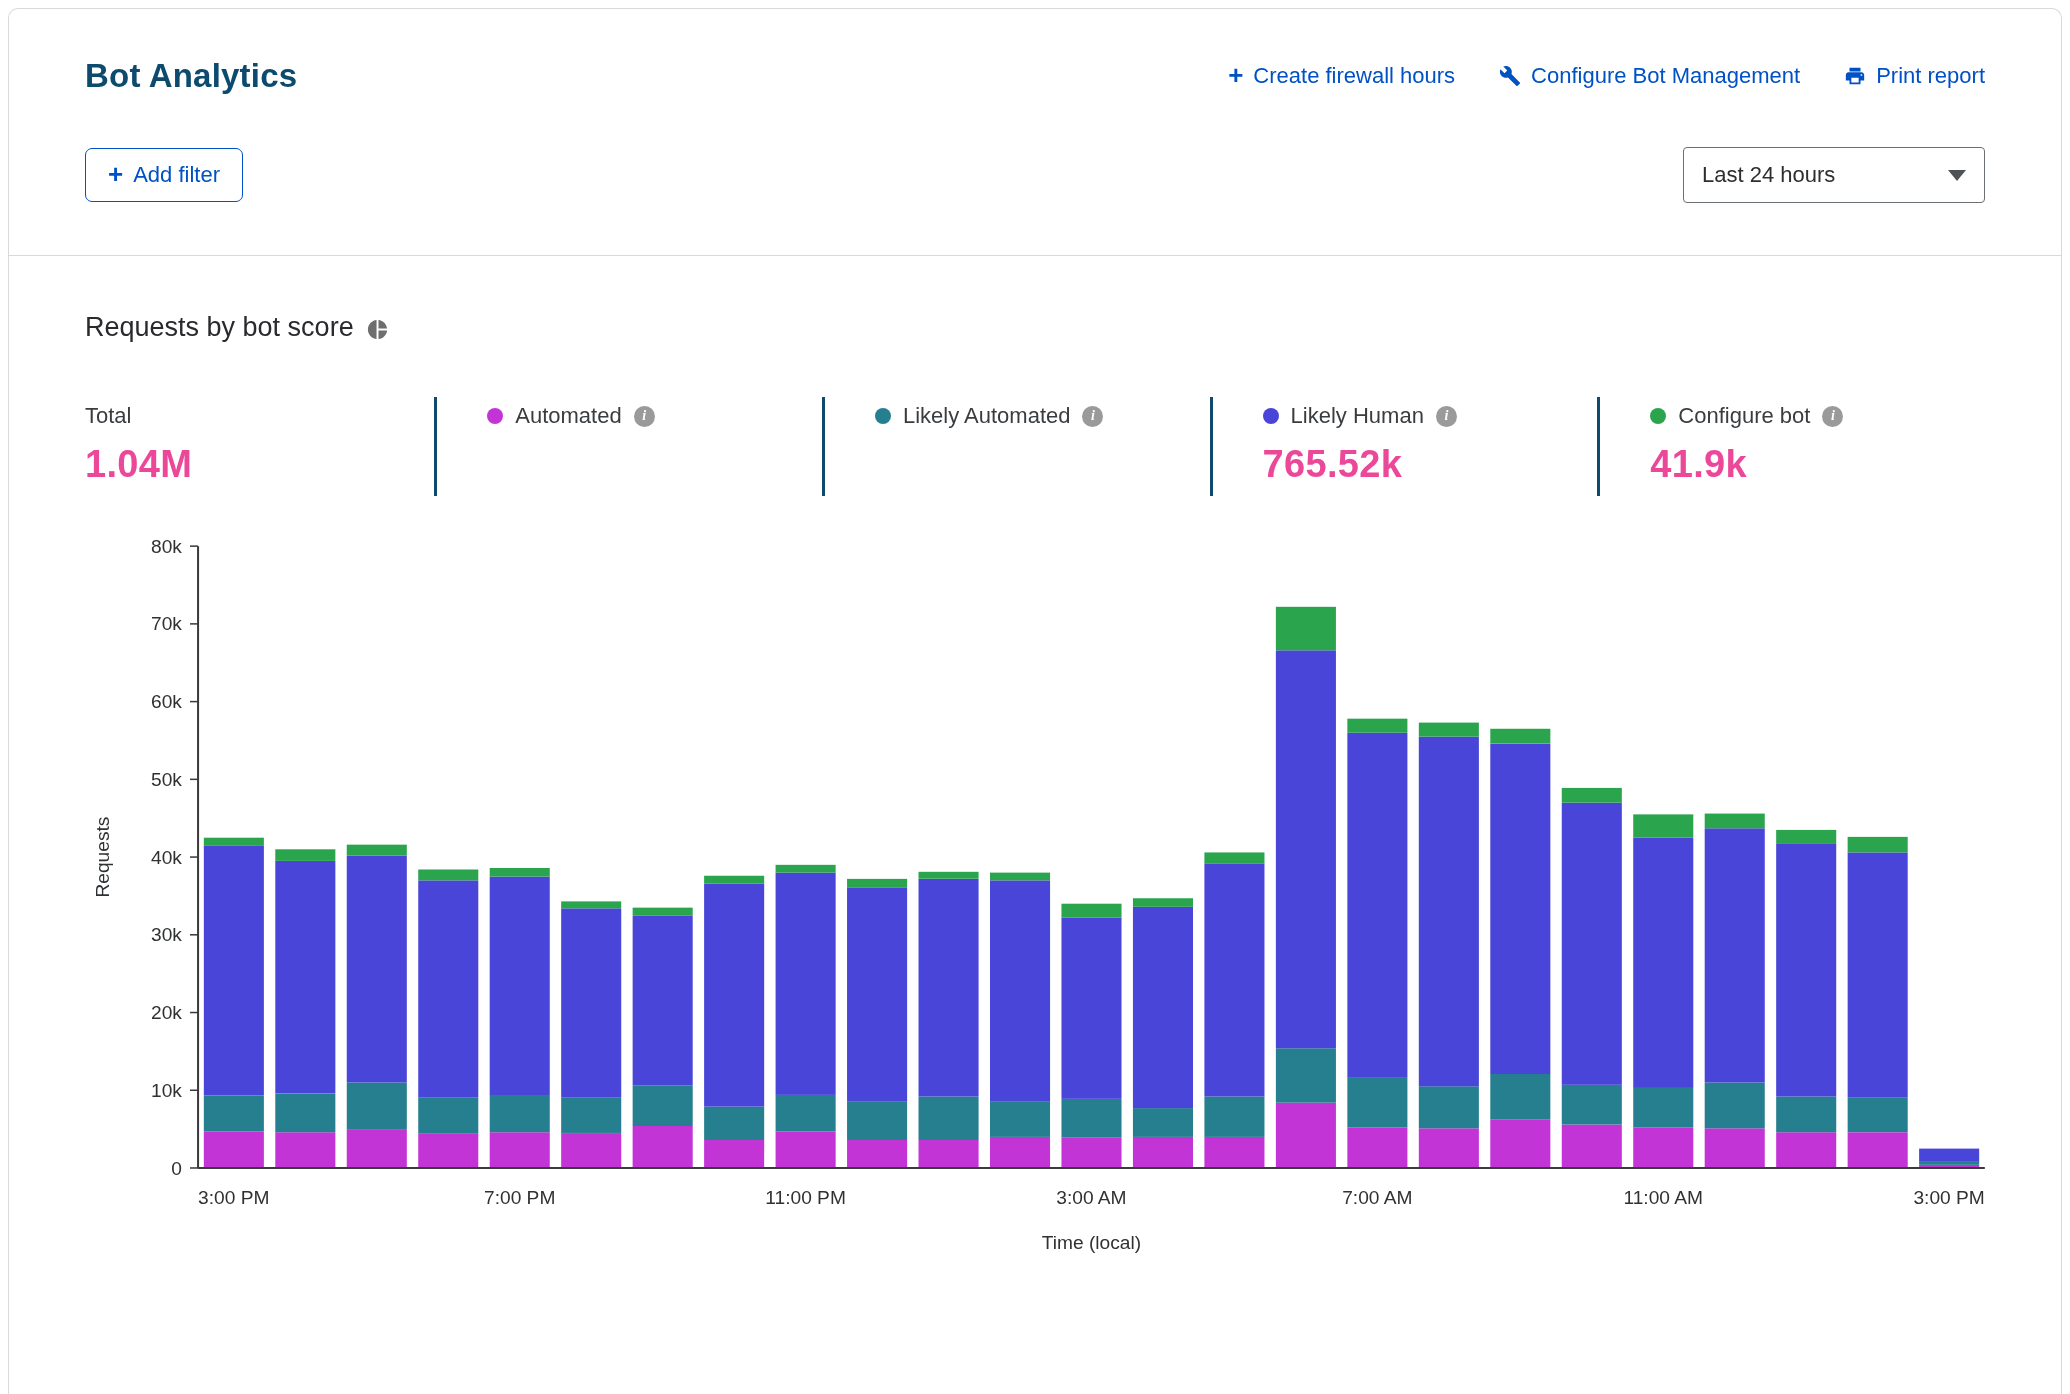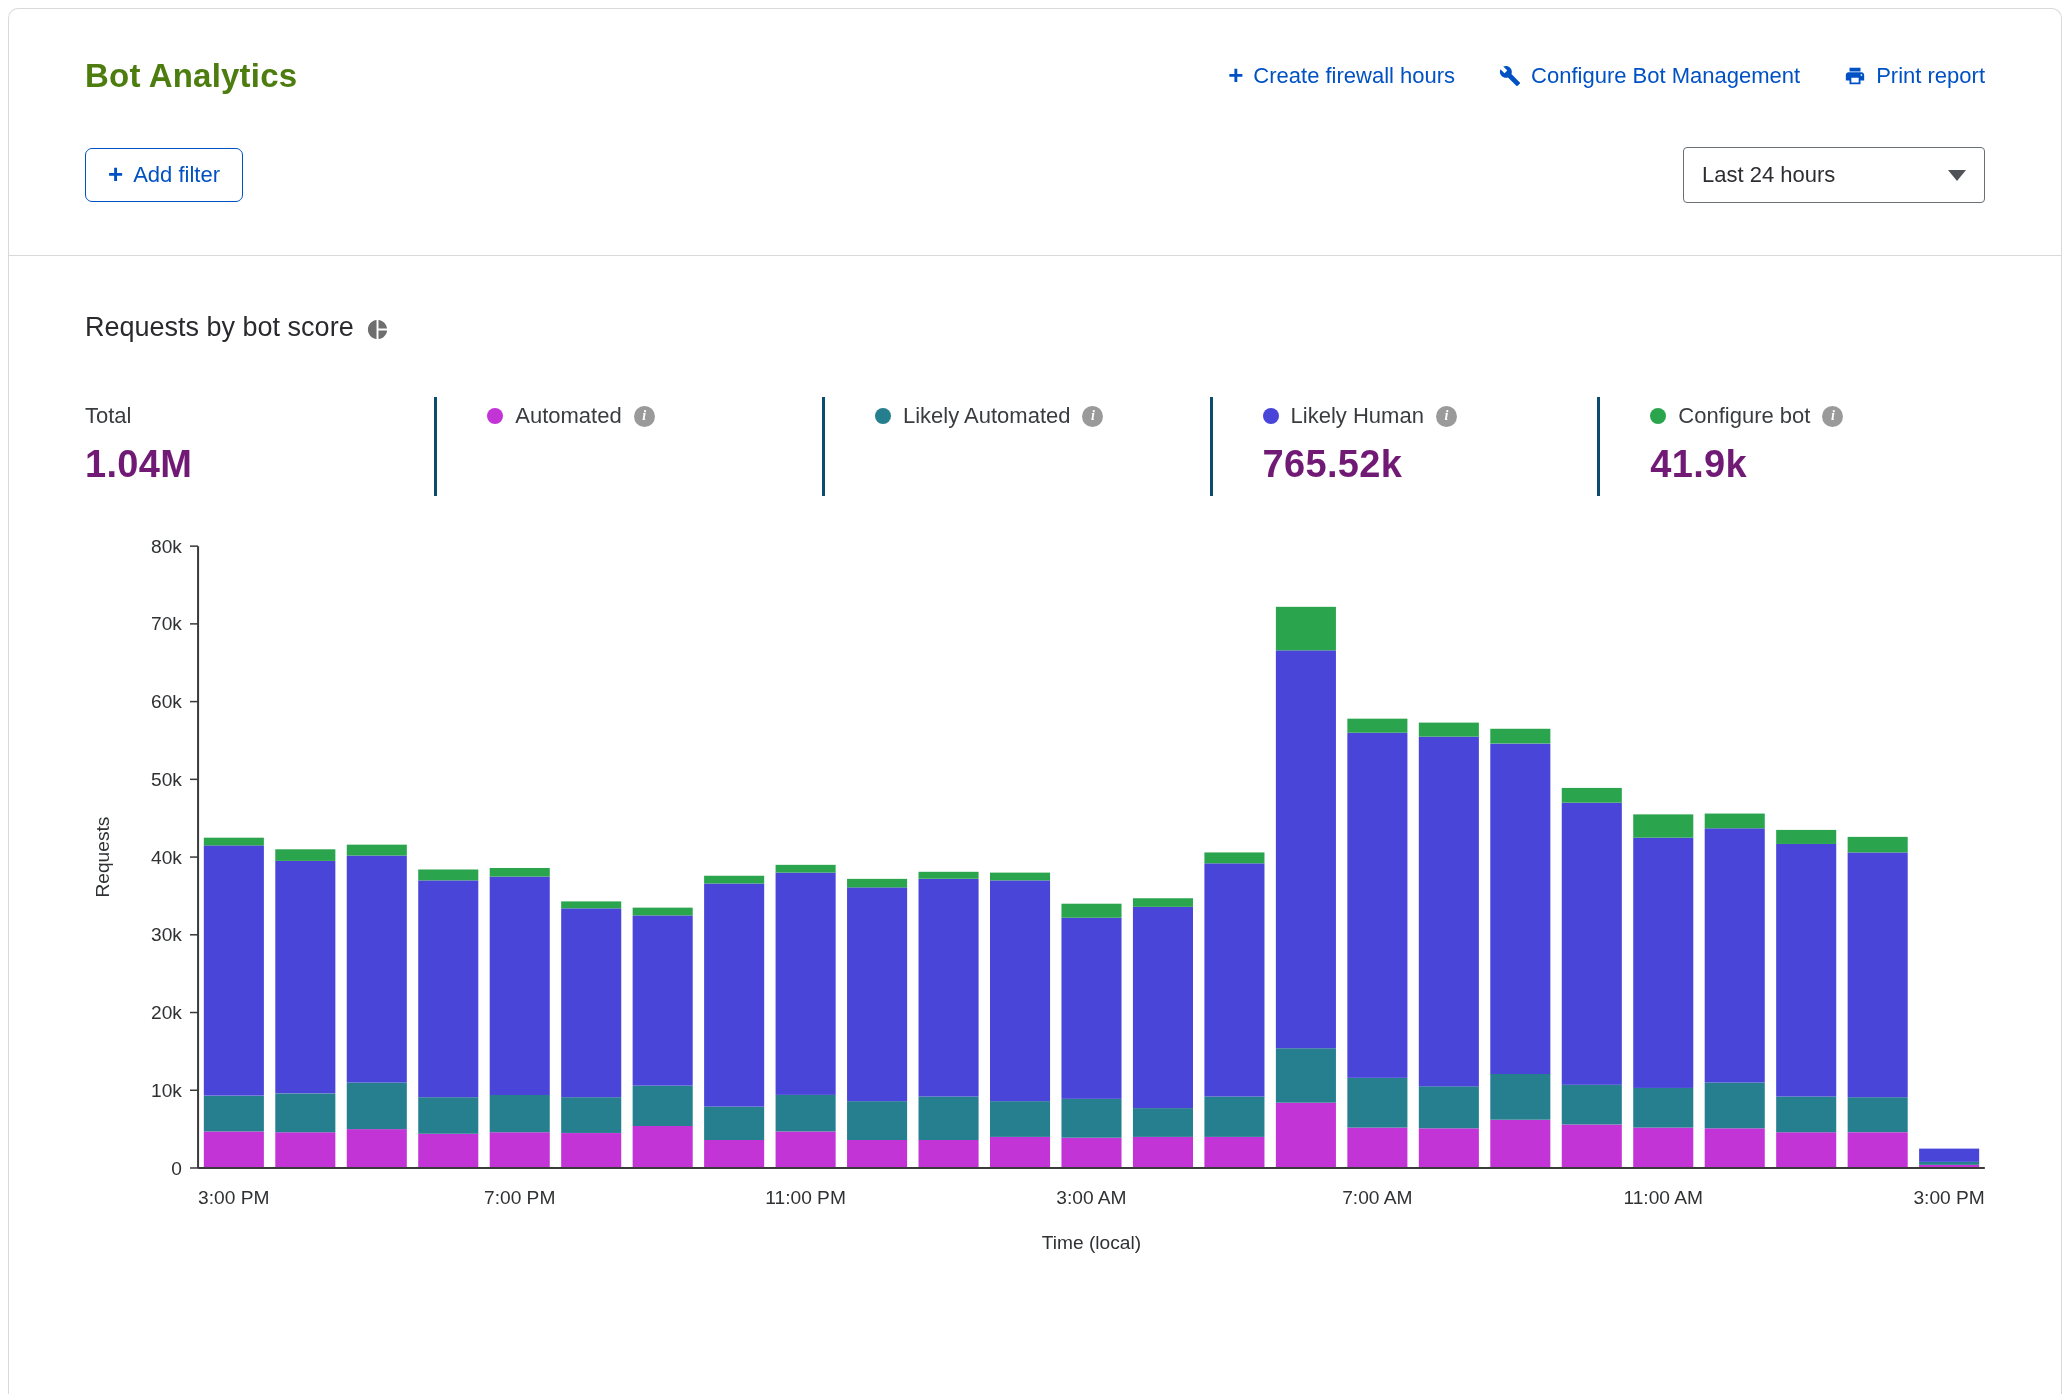--- a/index.html
+++ b/index.html
@@ -10,21 +10,21 @@
   }
   .card{
     margin:8px 8px 0 8px;
     border:1px solid #d9d9d9;border-bottom:none;
     border-radius:10px 10px 0 0;
     min-height:1386px;background:#fff;
   }
   
   .hdr{padding:48px 76px 52px 76px;border-bottom:1px solid #d9d9d9;}
   .hdr-row1{display:flex;align-items:center;justify-content:space-between;}
-  .page-title{font-size:33px;font-weight:700;color:#4d7c0f;letter-spacing:.2px;}
+  .page-title{font-size:33px;font-weight:700;color:#0c4a6e;letter-spacing:.2px;}
   .actions{display:flex;align-items:center;gap:44px;}
   .action-link{display:flex;align-items:center;gap:10px;color:#0051c3;font-size:22px;cursor:pointer;}
   .action-link svg{display:block;}
   .plus-glyph{font-size:26px;font-weight:700;line-height:1;position:relative;top:-1px;}
   .hdr-row2{display:flex;align-items:center;justify-content:space-between;margin-top:52px;}
   .add-filter{
     display:inline-flex;align-items:center;gap:10px;
     border:1px solid #0051c3;border-radius:7px;background:#fff;
     color:#0051c3;font-size:22px;padding:13px 22px;cursor:pointer;
     font-family:inherit;
@@ -46,21 +46,21 @@
   .stat.first{width:360px;}
   .stat.bordered{border-left:3px solid #0c4a6e;padding-left:50px;}
   .stat-label-row{display:flex;align-items:center;gap:12px;font-size:22px;color:#3a3d40;}
   .dot{width:16px;height:16px;border-radius:50%;flex:0 0 auto;}
   .info{
     width:21px;height:21px;border-radius:50%;background:#9a9a9a;color:#fff;
     display:inline-flex;align-items:center;justify-content:center;
     font-size:14px;font-weight:700;font-family:"Liberation Serif","DejaVu Serif",serif;
     font-style:italic;cursor:pointer;flex:0 0 auto;
   }
-  .stat-value{font-size:38px;font-weight:700;color:#701a75;margin-top:14px;letter-spacing:.3px;}
+  .stat-value{font-size:38px;font-weight:700;color:#ec4899;margin-top:14px;letter-spacing:.3px;}
   
   .chart-wrap{margin-top:34px;width:1918px;}
   .chart-wrap svg{width:100%;height:auto;display:block;}
   .tick{font-family:"Liberation Sans","DejaVu Sans",sans-serif;font-size:19px;fill:#2f3133;}
   .axis-title{font-family:"Liberation Sans","DejaVu Sans",sans-serif;font-size:19px;fill:#2f3133;}
 </style>
 </head>
 <body>
 
 <div class="card">

